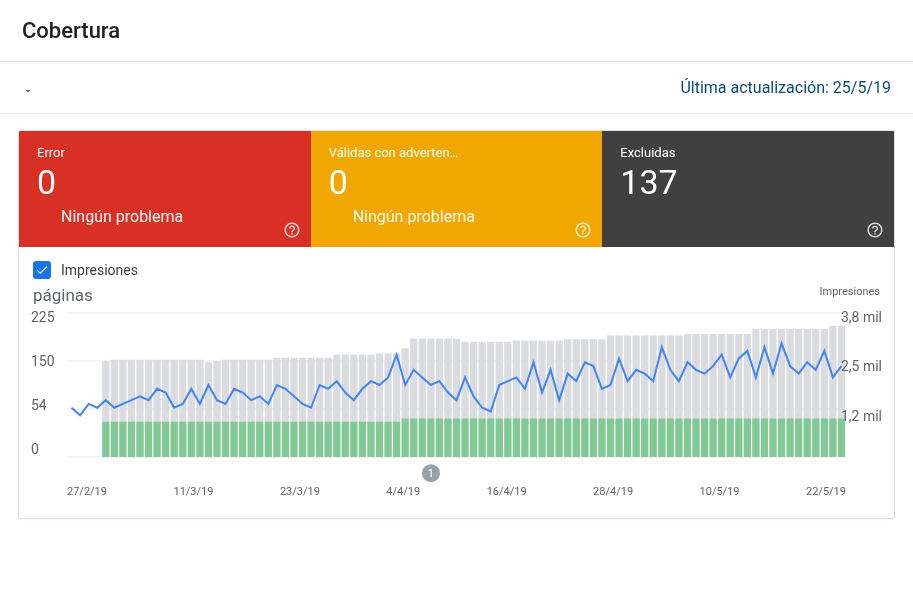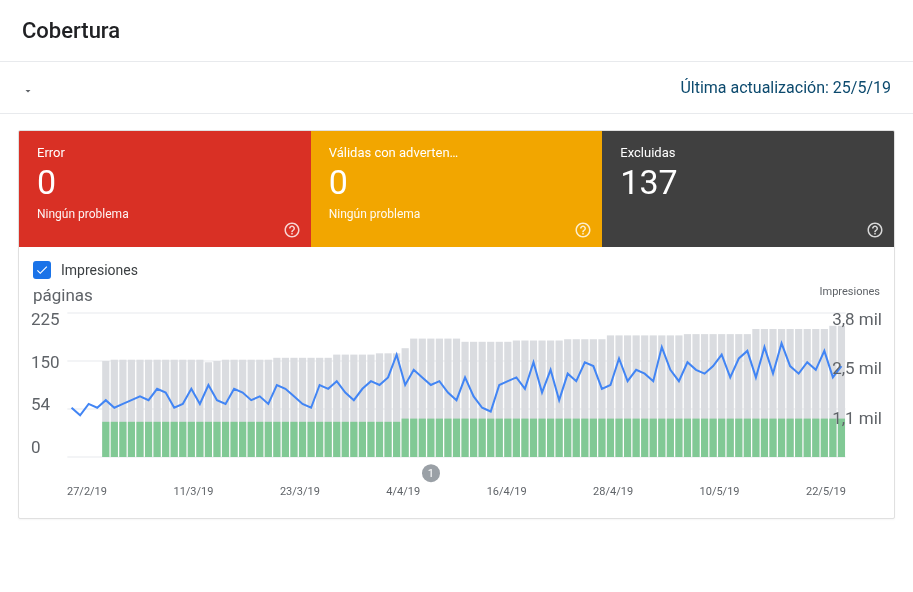--- a/index.html
+++ b/index.html
@@ -11,37 +11,37 @@
   .dropdown { display: flex; align-items: center; gap: 18px; font-size: 15px; color: #3c4043; cursor: pointer; }
   .dropdown .chev { width: 10px; height: 10px; display: inline-block; }
   .dropdown .chev svg { width: 12px; height: 12px; fill: #5f6368; }
   .last-update { font-size: 16px; color: #0c4a6e; }
   .content { padding: 16px 18px; }
   .card { border: 1px solid #e0e0e0; border-radius: 2px; box-shadow: 0 1px 2px rgba(0,0,0,0.04); background: #fff; overflow: hidden; }
   .tiles { display: flex; height: 116px; }
   .tile { flex: 1 1 25%; padding: 14px 18px 10px; color: #fff; position: relative; display: flex; flex-direction: column; justify-content: flex-start; }
   .tile .label { font-size: 13px; font-weight: 400; margin-bottom: 4px; white-space: nowrap; overflow: hidden; text-overflow: ellipsis; }
   .tile .value { font-size: 34px; font-weight: 400; line-height: 1.1; margin-bottom: 6px; }
-  .tile .sub { font-size: 12px; opacity: 0.95; }
+  .tile .sub { font-size: 16px; opacity: 0.95; margin-left: 24px; }
   .tile .help { position: absolute; right: 10px; bottom: 8px; width: 18px; height: 18px; opacity: 0.8; }
   .tile .help svg { width: 18px; height: 18px; fill: currentColor; }
   .t-error { background: #d93025; }
   .t-warn  { background: #f2a600; }
   .t-valid { background: #188038; }
   .t-excl  { background: #404040; }
   .impress-row { display: flex; align-items: center; gap: 10px; padding: 14px 14px 6px; }
   .cb { width: 18px; height: 18px; border-radius: 3px; background: #1a73e8; display: flex; align-items: center; justify-content: center; }
   .cb svg { width: 14px; height: 14px; fill: #fff; }
   .impress-row .lab { font-size: 14px; color: #3c4043; }
   .chart-wrap { position: relative; padding: 0 14px 20px; }
   .axis-left-title { font-size: 17px; color: #5f6368; margin-bottom: 2px; }
   .axis-right-title { position: absolute; right: 14px; top: 0; font-size: 11px; color: #5f6368; }
   .plot { position: relative; height: 170px; margin-top: 4px; }
   svg.chart { display: block; width: 100%; height: 170px; }
-  .y-left-ticks, .y-right-ticks { position: absolute; top: 0; height: 148px; display: flex; flex-direction: column; justify-content: space-between; font-size: 17px; color: #5f6368; }
+  .y-left-ticks, .y-right-ticks { position: absolute; top: 0; height: 148px; display: flex; flex-direction: column; justify-content: space-between; font-size: 14px; color: #5f6368; }
   .y-left-ticks { left: -2px; text-align: left; }
   .y-right-ticks { right: -2px; text-align: right; }
   .x-ticks { display: flex; justify-content: space-between; font-size: 11px; color: #5f6368; padding: 6px 34px 0; }
   .marker { position: absolute; width: 18px; height: 18px; border-radius: 50%; background: #9aa0a6; color: #fff; font-size: 11px; display: flex; align-items: center; justify-content: center; transform: translate(-50%, 40%); }
 </style>
 </head>
 <body>
 
 <div class="page">
   <div class="title-bar">
@@ -105,21 +105,21 @@
         <div class="plot">
           <div class="y-left-ticks" id="yleft">
               <span>225</span>
               <span>150</span>
               <span>54</span>
               <span>0</span>
             </div>
           <div class="y-right-ticks" id="yright">
               <span>3,8 mil</span>
               <span>2,5 mil</span>
-              <span>1,1 mil</span>
+              <span>1,2 mil</span>
               <span></span>
             </div>
           <svg class="chart" id="chart" viewBox="0 0 840 170" preserveAspectRatio="none">
               <line x1="34" y1="148" x2="806" y2="148" stroke="#e8eaed" stroke-width="1"></line>
               <line x1="34" y1="100" x2="806" y2="100" stroke="#e8eaed" stroke-width="1"></line>
               <line x1="34" y1="52" x2="806" y2="52" stroke="#e8eaed" stroke-width="1"></line>
               <line x1="34" y1="4" x2="806" y2="4" stroke="#e8eaed" stroke-width="1"></line>
               <rect x="68.61274725274724" y="52" width="7.126153846153846" height="96" fill="#dadce0"></rect>
               <rect x="77.09626373626374" y="50.72" width="7.126153846153846" height="97.28" fill="#dadce0"></rect>
               <rect x="85.57978021978022" y="50.72" width="7.126153846153846" height="97.28" fill="#dadce0"></rect>

